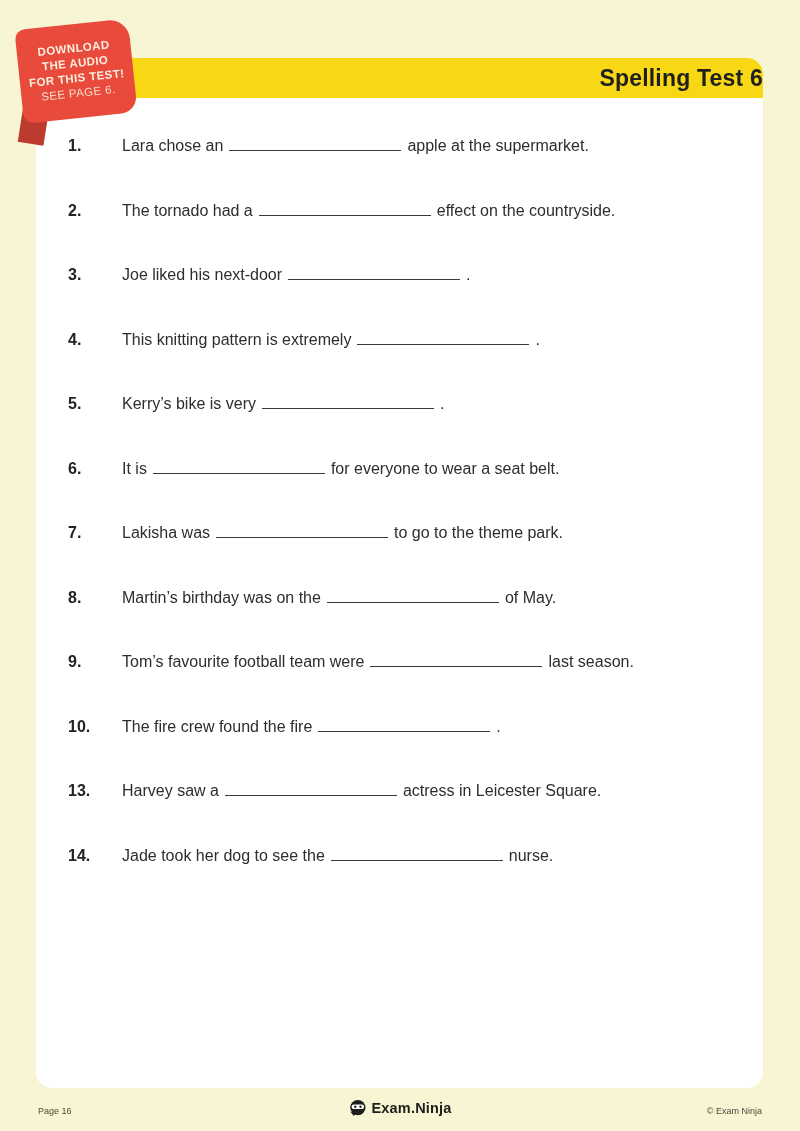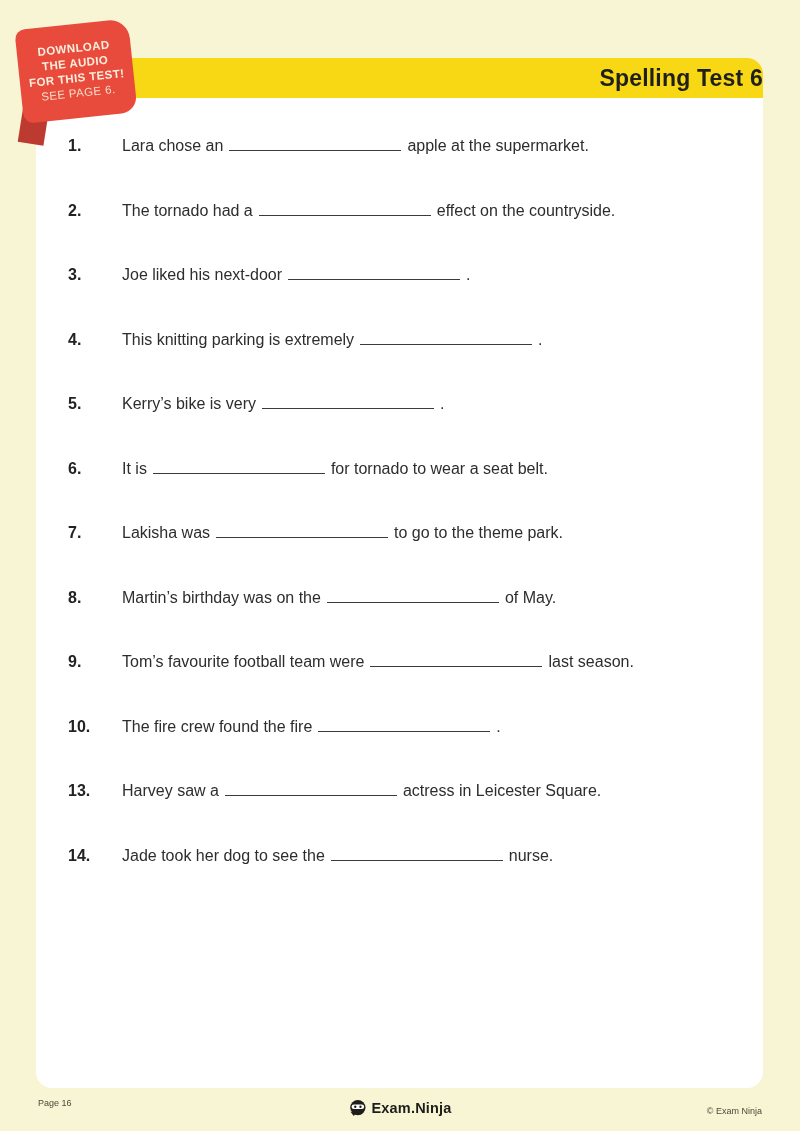--- a/index.html
+++ b/index.html
@@ -101,21 +101,21 @@
 
   
   .footer {
     position: absolute;
     left: 0; top: 1098px;
     width: 100%;
     height: 26px;
   }
   .footer .page-num {
     position: absolute;
-    left: 38px; top: 0;
+    left: 38px; top: 8px;
     font-size: 9px;
     color: #4a4a38;
   }
   .footer .copyright {
     position: absolute;
     right: 38px; top: 8px;
     font-size: 9px;
     color: #4a4a38;
     text-align: center;
   }
@@ -161,31 +161,31 @@
     <span class="q-text"><span>The tornado had a</span><span class="q-blank"></span><span>effect on the countryside.</span></span>
   </div>
 
   <div class="q-row">
     <span class="q-num">3.</span>
     <span class="q-text"><span>Joe liked his next-door</span><span class="q-blank"></span><span>.</span></span>
   </div>
 
   <div class="q-row">
     <span class="q-num">4.</span>
-    <span class="q-text"><span>This knitting parking is extremely</span><span class="q-blank"></span><span>.</span></span>
+    <span class="q-text"><span>This knitting pattern is extremely</span><span class="q-blank"></span><span>.</span></span>
   </div>
 
   <div class="q-row">
     <span class="q-num">5.</span>
     <span class="q-text"><span>Kerry’s bike is very</span><span class="q-blank"></span><span>.</span></span>
   </div>
 
   <div class="q-row">
     <span class="q-num">6.</span>
-    <span class="q-text"><span>It is</span><span class="q-blank"></span><span>for tornado to wear a seat belt.</span></span>
+    <span class="q-text"><span>It is</span><span class="q-blank"></span><span>for everyone to wear a seat belt.</span></span>
   </div>
 
   <div class="q-row">
     <span class="q-num">7.</span>
     <span class="q-text"><span>Lakisha was</span><span class="q-blank"></span><span>to go to the theme park.</span></span>
   </div>
 
   <div class="q-row">
     <span class="q-num">8.</span>
     <span class="q-text"><span>Martin’s birthday was on the</span><span class="q-blank"></span><span>of May.</span></span>

